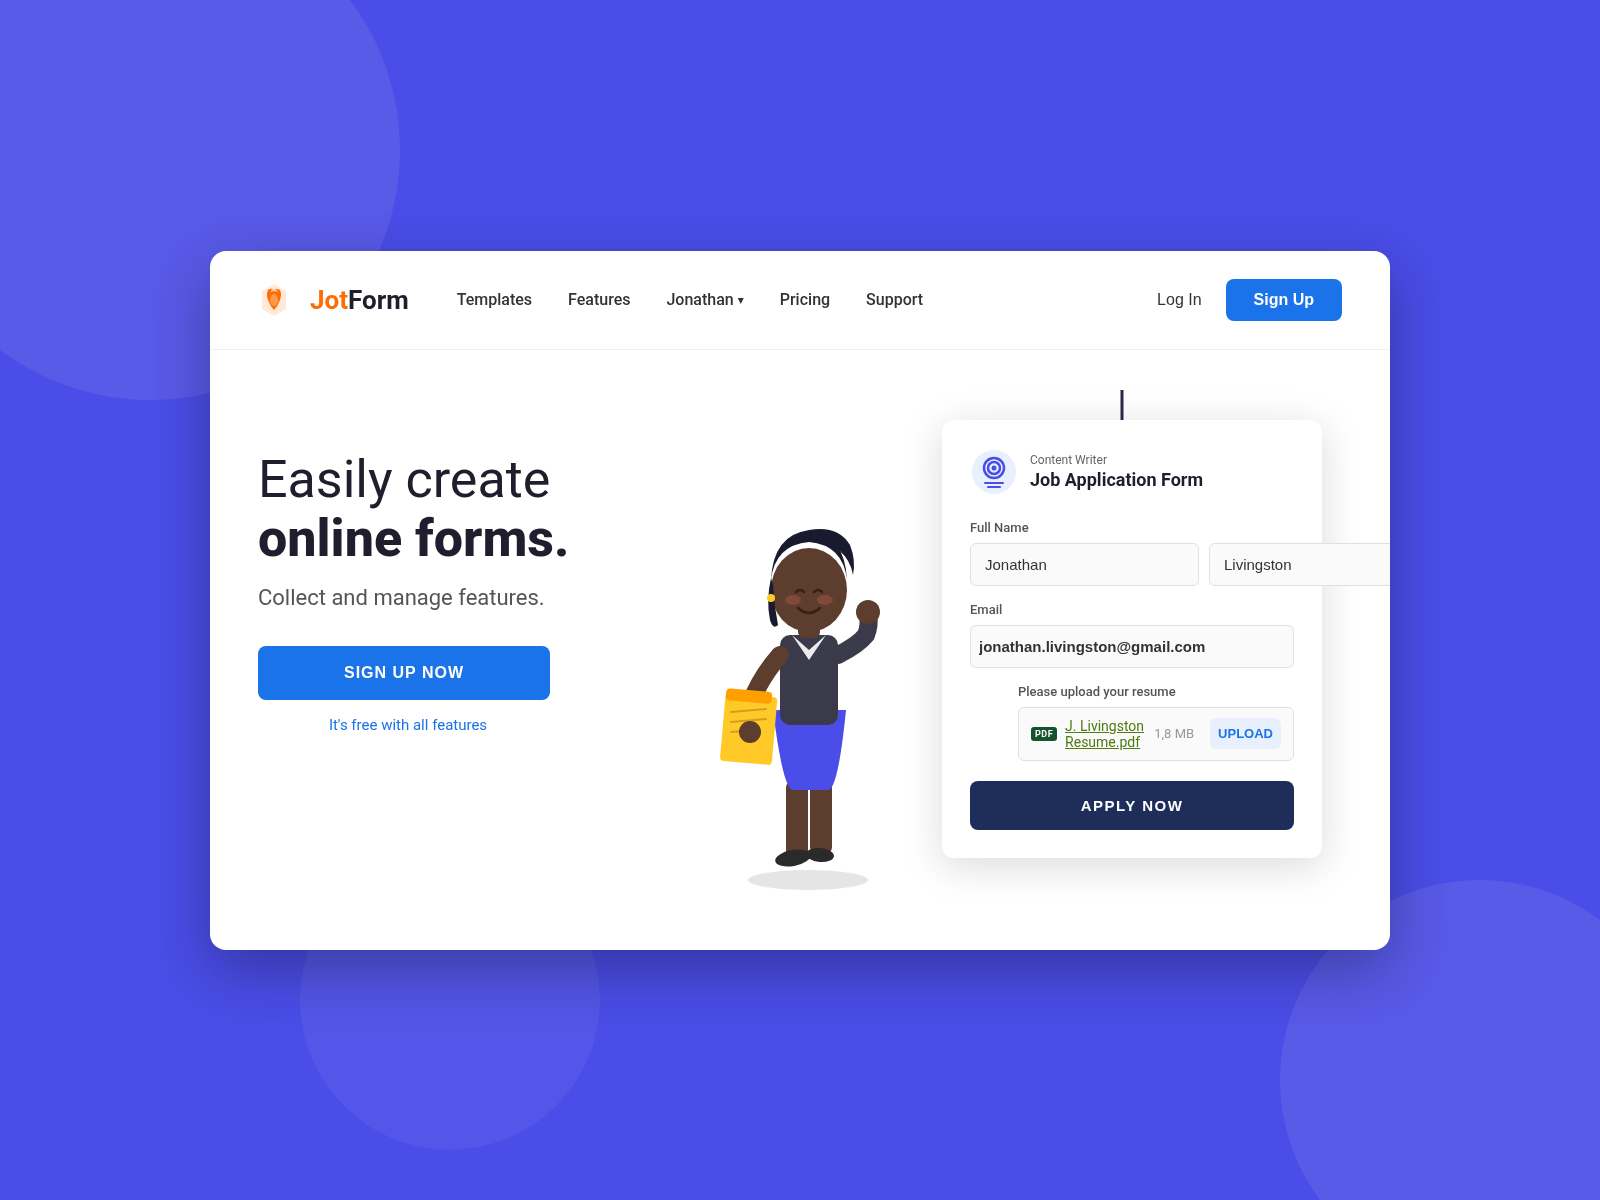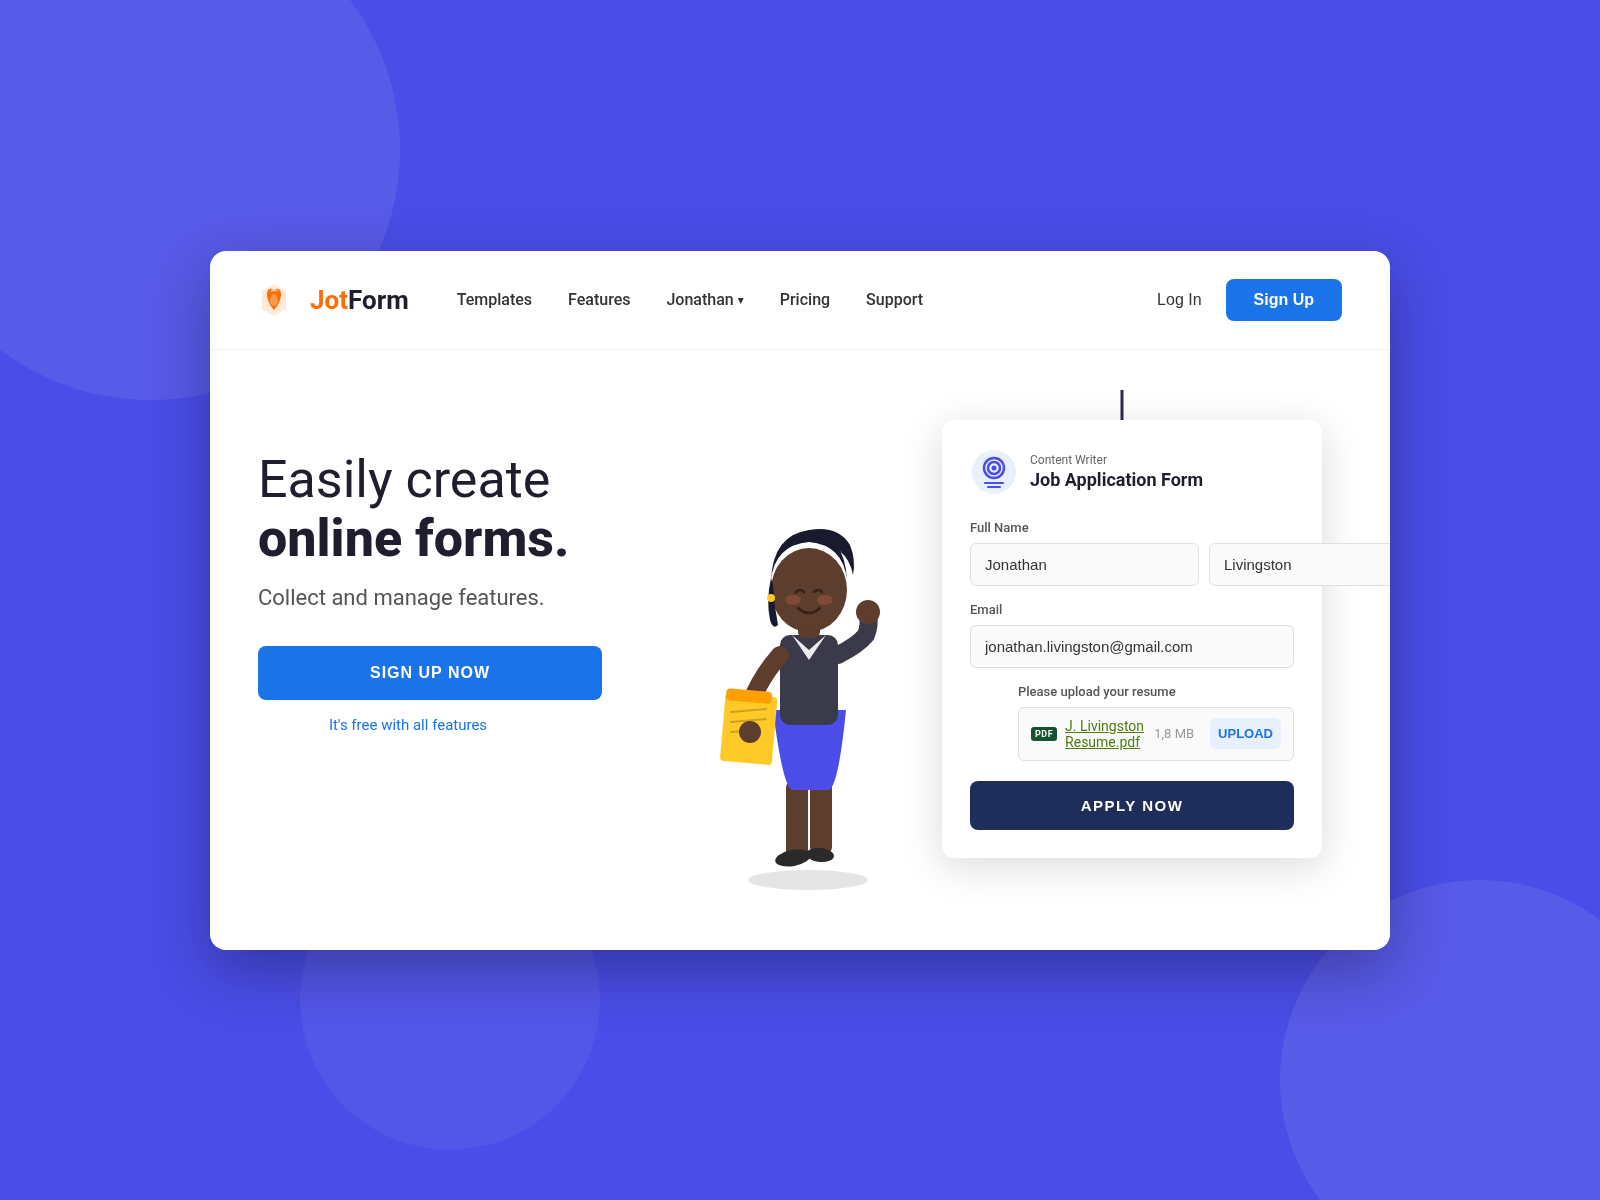--- a/index.html
+++ b/index.html
@@ -145,21 +145,21 @@
       color: #555;
       margin-top: 16px;
       font-weight: 400;
     }
     .sign-up-now-btn {
       margin-top: 36px;
       background: #1a73e8;
       color: white;
       border: none;
       padding: 18px 0;
-      width: 344px;
+      width: 292px;
       border-radius: 8px;
       font-size: 16px;
       font-weight: 700;
       cursor: pointer;
       letter-spacing: 1px;
       display: block;
     }
     .free-features {
       margin-top: 16px;
       color: #1a73e8;
@@ -260,27 +260,28 @@
       padding: 12px 14px;
       border: 1.5px solid #e0e0e0;
       border-radius: 6px;
       font-size: 15px;
       color: #333;
       background: #fafafa;
       outline: none;
     }
     .form-input-full {
       width: 100%;
-      padding: 12px 14px;
+      padding: 12px 8px;
       border: 1.5px solid #e0e0e0;
       border-radius: 6px;
       font-size: 15px;
       color: #333;
       background: #fafafa;
       outline: none;
+      font-weight: bold;
     }
 
     .resume-section {
       margin-top: 16px;
       margin-left: 48px;
     }
     .resume-file-row {
       display: flex;
       align-items: center;
       gap: 8px;

